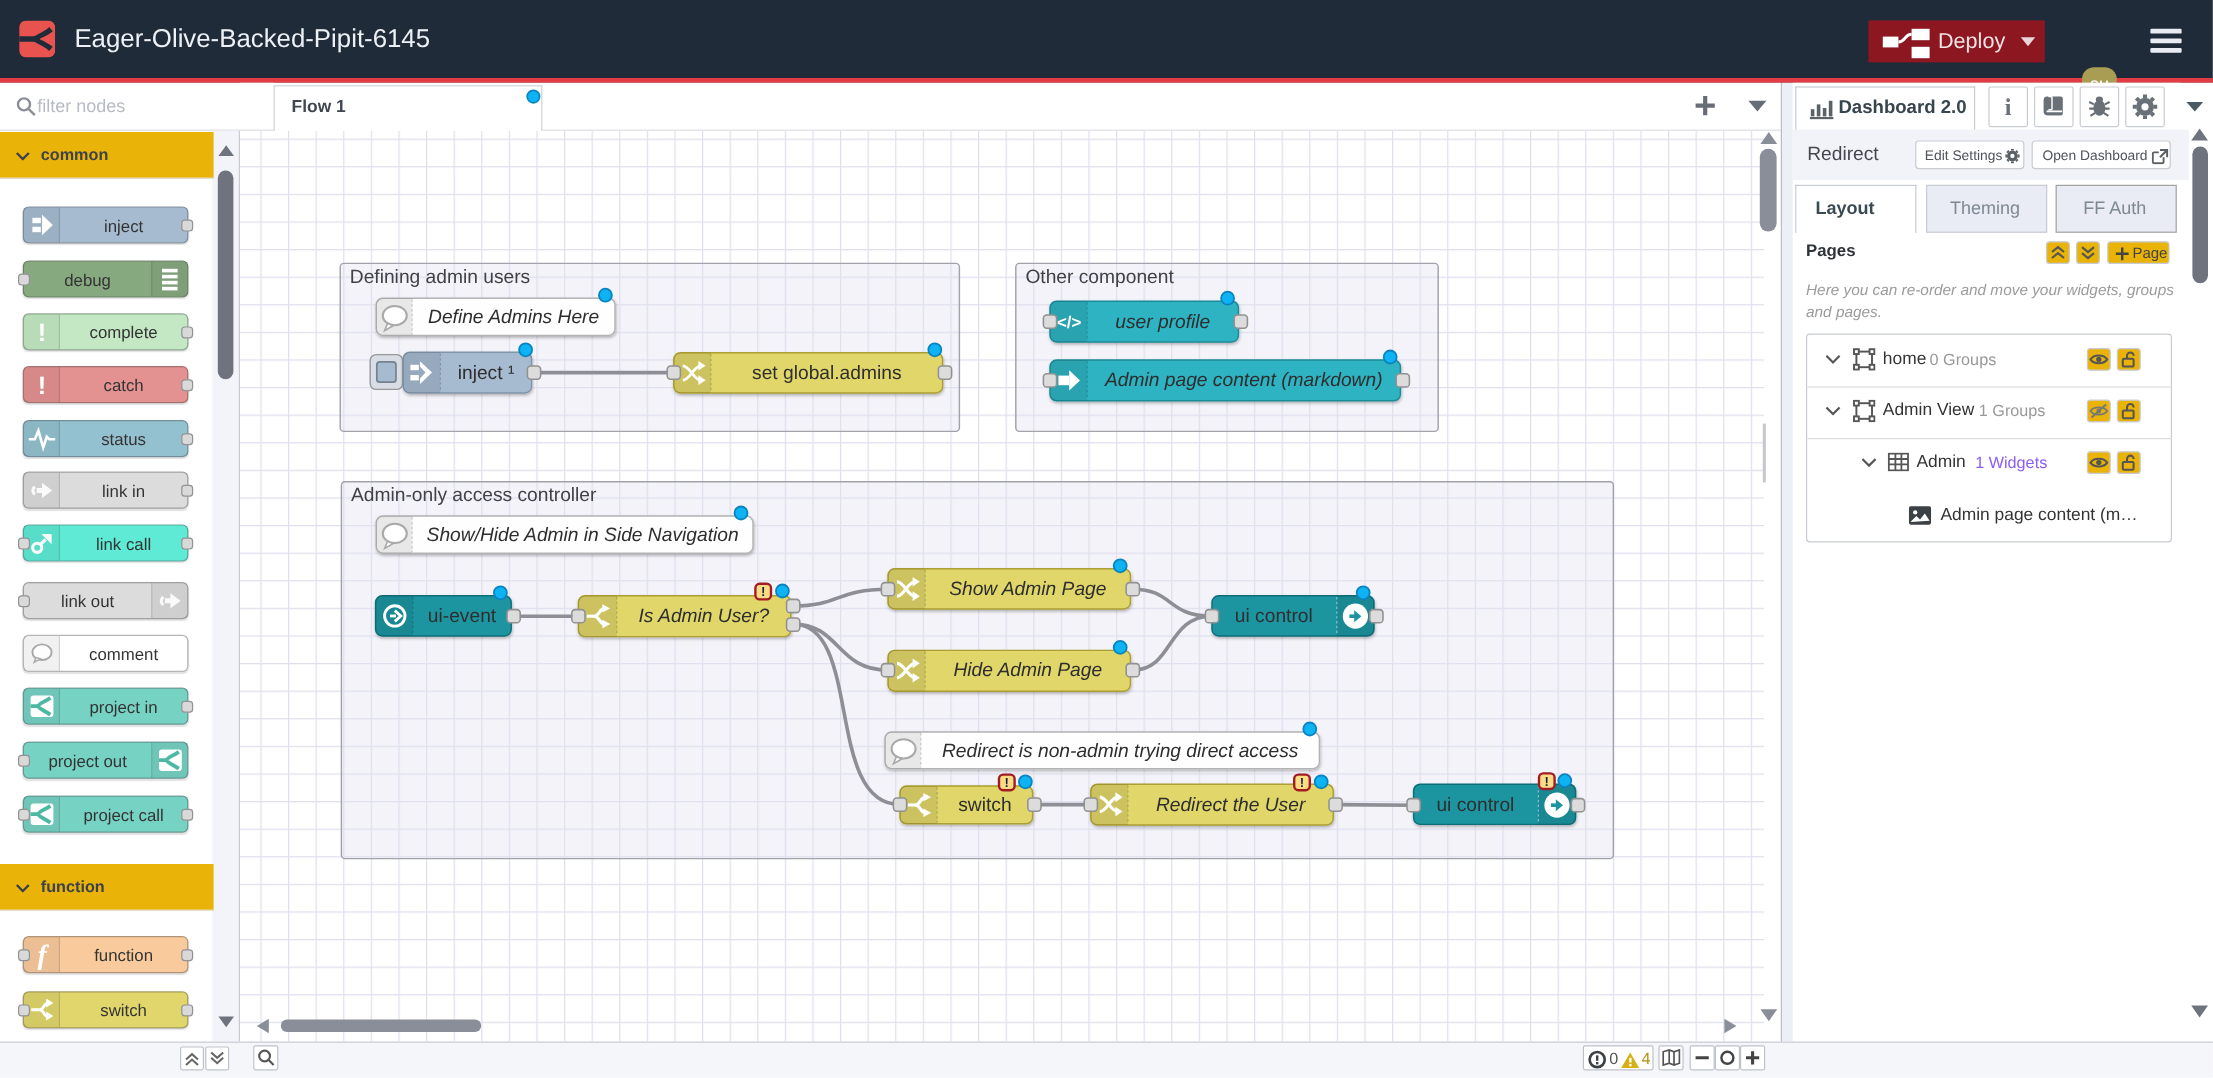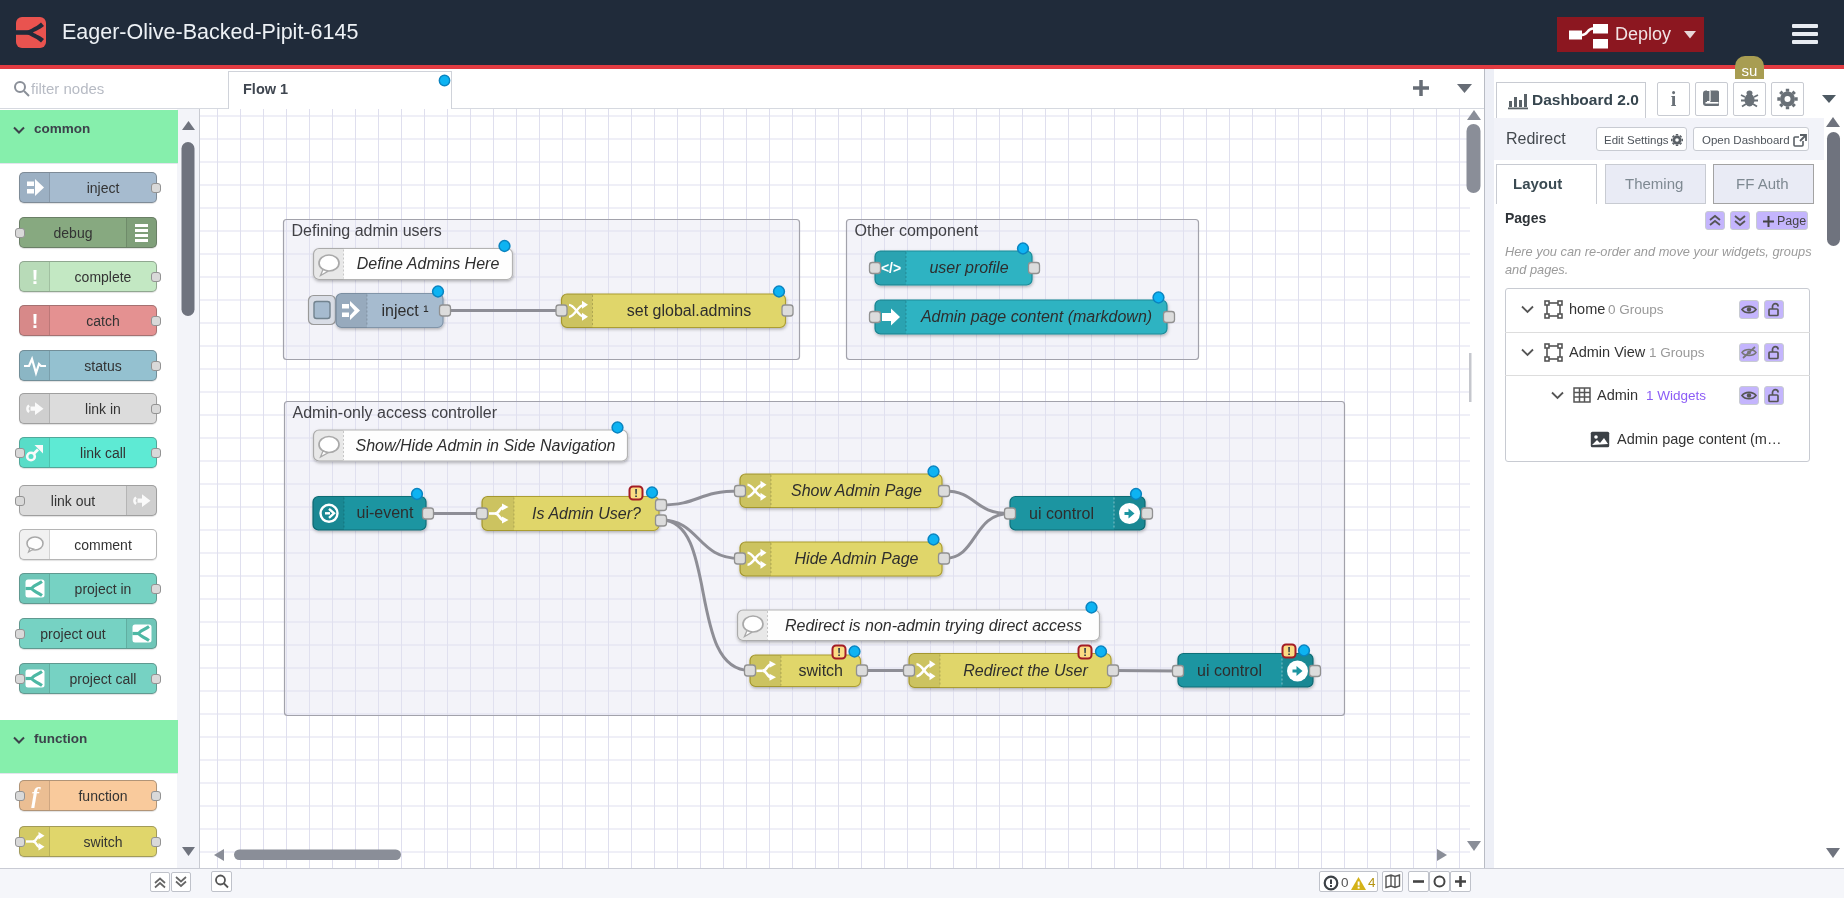--- a/index.html
+++ b/index.html
@@ -10,37 +10,37 @@
 #deploy .txt { position:absolute; left:58px; top:7px; color:#f2e3e4; font-size:18px; }
 #avatar { position:absolute; left:1735px; top:19px; width:29px; height:35px; border-radius:10px; background:#a89d52; color:#fff; font-size:15px; text-align:center; line-height:29px;margin-top:37px; }
 #burger div { position:absolute; left:1792px; width:26px; height:4.5px; border-radius:1px; background:#e8ecf2; }
 #tabbar { position:absolute; left:200px; top:69px; width:1284px; height:40px; background:#fff; border-bottom:1px solid #d6d9e0; }
 #searchrow { position:absolute; left:0; top:69px; width:228px; height:40px; background:#fff; border-bottom:1px solid #d6d9e0; }
 #searchrow span { position:absolute; left:31px; top:11px; font-size:15px; color:#b7bbc4; }
 #flowtab { position:absolute; left:228px; top:71px; width:224px; height:39px; background:#fff; border:1px solid #d0d3da; border-bottom:none; }
 #flowtab span { position:absolute; left:14px; top:9px; font-size:14.5px; font-weight:bold; color:#3f4650; }
 #palette { position:absolute; left:0; top:109px; width:200px; height:759px; background:#fff; }
 #palstrip { position:absolute; left:177px; top:0px; width:23px; height:759px; background:#f3f4f9; }
-.pcat { position:absolute; left:0; width:178px; height:54px; background:#86efac; border-bottom:1px solid #e3e5ee; }
+.pcat { position:absolute; left:0; width:178px; height:39px; background:#eab308; border-bottom:1px solid #e3e5ee; }
 .pcat span { position:absolute; left:34px; top:11px; font-size:13.5px; font-weight:bold; color:#3c424b; }
 .pnode { position:absolute; left:19px; width:138px; height:31px; border-radius:5px; border:1px solid rgba(60,60,60,0.38); box-shadow:0 1px 1px rgba(0,0,0,0.12); }
 .pnode .lab { position:absolute; top:7px; width:100%; text-align:center; font-size:14px; color:#333; }
 .pnode .lab.ioff { left:15px; } .pnode .lab.roff { left:-15px; }
 .isect { position:absolute; top:0; width:30px; height:29px; background:rgba(0,0,0,0.055); }
 .isect.l { left:0; border-right:1px solid rgba(0,0,0,0.12); }
 .isect.r { right:0; border-left:1px solid rgba(0,0,0,0.12); }
 .pport { position:absolute; width:10px; height:10px; background:#d9d9d9; border:1px solid #939393; border-radius:3px; top:10px; }
 .pport.l { left:-5px; } .pport.r { right:-5px; }
 #canvas { position:absolute; left:200px; top:109px; width:1284px; height:759px; background:#fff; }
 #divider { position:absolute; left:1485px; top:69px; width:9px; height:799px; background:#edeff6; }
-#sidebar { position:absolute; left:1494px; top:79px; width:323px; height:799px; background:#fff; }
+#sidebar { position:absolute; left:1494px; top:69px; width:323px; height:799px; background:#fff; }
 #footer { position:absolute; left:0; top:868px; width:1844px; height:30px; background:#f5f6fa; border-top:1px solid #c9cbd4; }
 .btn { position:absolute; background:#fff; border:1px solid #bfc2ca; border-radius:2px; }
 .sbtab { position:absolute; top:85px; height:40px; font-size:15px; text-align:center; }
-.ibtn { position:absolute; width:20px; height:19px; background:#c4b5fd; border:1px solid #c8cbd2; border-radius:3px;text-align:center; }
+.ibtn { position:absolute; width:20px; height:19px; background:#eab308; border:1px solid #c8cbd2; border-radius:3px;text-align:center; }
 </style></head><body>
 <div id="header">
  <div id="logo"><svg width="30" height="31">
         <rect x="0" y="0" width="30" height="31" rx="6" fill="#e9534f"></rect>
         <path d="M0,13.2 L16,13.2 L16,17.8 L0,17.8 Z" fill="#202b3a"></path>
         <path d="M25,5.5 C20,10.5 10,13.5 10,15.5 C10,17.5 20,20.5 25,25.5 L28,22 C24,18.5 17,16 17,15.5 C17,15 24,12.5 28,9 Z" fill="#202b3a"></path>
       </svg></div>
  <div id="title">Eager-Olive-Backed-Pipit-6145</div>
  <div id="deploy">
   <svg width="147" height="35" style="position:absolute;left:0;top:0">

